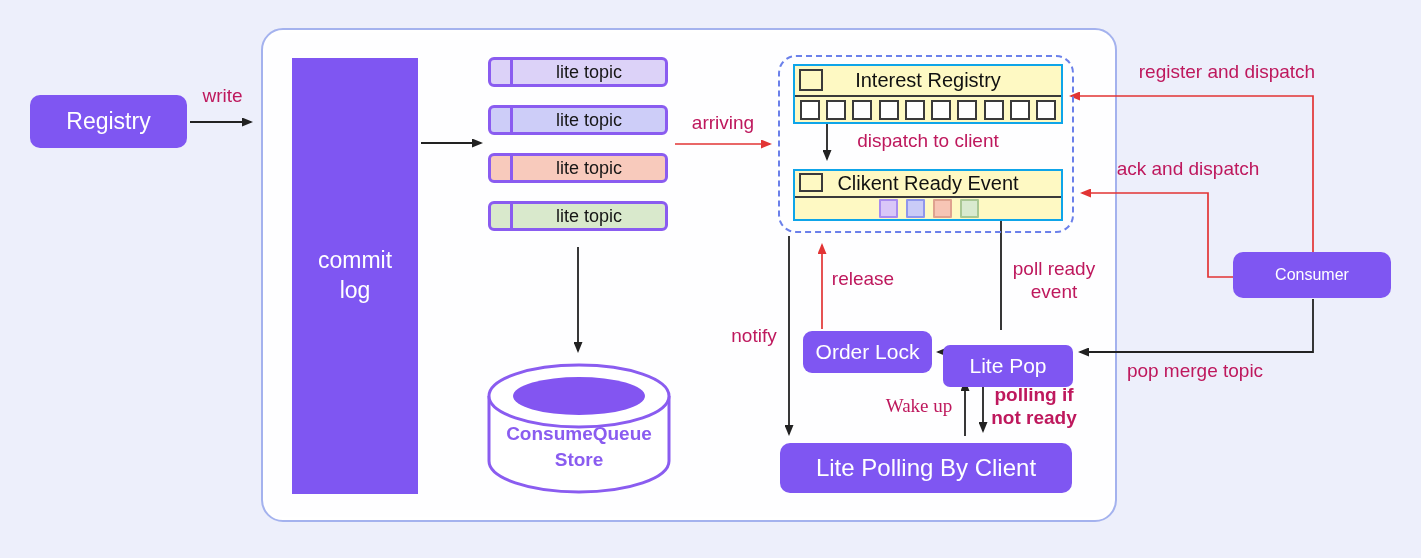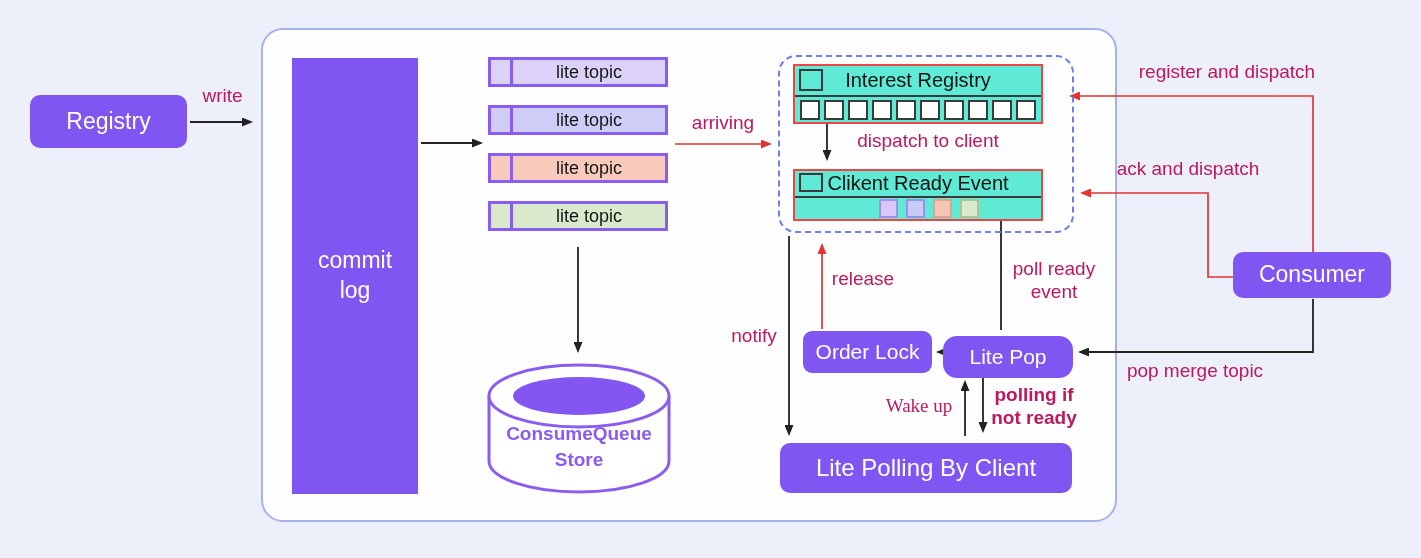--- a/index.html
+++ b/index.html
@@ -6,29 +6,29 @@
   body{font-family:"Liberation Sans","DejaVu Sans",sans-serif;}
   .stage{position:relative;width:1421px;height:558px;background:#edeffb;overflow:hidden;}
   .container{position:absolute;left:261px;top:28px;width:852px;height:490px;background:#fefeff;
              border:2px solid #a4b2ee;border-radius:22px;box-shadow:inset 0 0 0 3px #fff;}
   .svglayer{position:absolute;left:0;top:0;width:1421px;height:558px;pointer-events:none;}
   .pbox{position:absolute;background:#7f56f2;color:#ffffff;display:flex;align-items:center;justify-content:center;
         text-align:center;border-radius:10px;white-space:pre-line;line-height:1.3;}
   .producer{left:30px;top:95px;width:157px;height:53px;font-size:23px;}
   .commitlog{left:292px;top:58px;width:126px;height:436px;font-size:23px;border-radius:0;}
   .orderlock{left:803px;top:331px;width:129px;height:42px;font-size:21px;border-radius:9px;}
-  .litepop{left:943px;top:336px;width:130px;height:42px;font-size:21px;border-radius:14px;}
+  .litepop{left:943px;top:345px;width:130px;height:42px;font-size:21px;border-radius:7px;}
   .litepolling{left:780px;top:443px;width:292px;height:50px;font-size:24px;}
-  .consumer{left:1233px;top:252px;width:158px;height:46px;font-size:23px;}
-  .topicbar{position:absolute;left:488px;width:180px;height:30px;border:3px solid #8a5cf0;border-radius:0;
+  .consumer{left:1233px;top:252px;width:158px;height:46px;font-size:16px;}
+  .topicbar{position:absolute;left:488px;width:180px;height:30px;border:3px solid #8a5cf0;border-radius:6px;
             box-sizing:border-box;display:flex;align-items:stretch;}
   .topicbar .cell{width:19px;border-right:3px solid #8a5cf0;}
   .topicbar .tlabel{flex:1;display:flex;align-items:center;justify-content:center;font-size:18px;color:#161616;}
   .dashedbox{position:absolute;left:778px;top:55px;width:296px;height:178px;border:2px dashed #6b80ea;border-radius:18px;box-sizing:border-box;}
-  .dtable{position:absolute;left:793px;width:250px;background:#5eead4;border:2px solid #ef4444;box-sizing:border-box;}
+  .dtable{position:absolute;left:793px;width:270px;background:#fef9c3;border:2px solid #0ea5e9;box-sizing:border-box;}
   .dtable .hdr{position:relative;display:flex;align-items:center;justify-content:center;border-bottom:2px solid #3a3a3a;
                font-size:20px;color:#111;}
   .tbl-icon{position:absolute;left:4px;top:3px;width:24px;border:2px solid #3a3a3a;box-sizing:border-box;}
   .tbl-icon .half{height:50%;box-sizing:border-box;}
   .tbl-icon .half.top{border-bottom:2px solid #3a3a3a;}
   .slotrow{display:flex;justify-content:space-between;align-items:center;padding:0 5px;}
   .slot{width:20px;height:20px;border:2px solid #3a3a3a;box-sizing:border-box;background:#fff;}
   .readyrow{display:flex;align-items:center;gap:8px;padding-left:84px;}
   .csq{width:19px;height:19px;border:2px solid #999;box-sizing:border-box;border-radius:1px;}
   .label{position:absolute;font-size:19px;color:#be185d;text-align:center;white-space:pre-line;line-height:1.2;}

